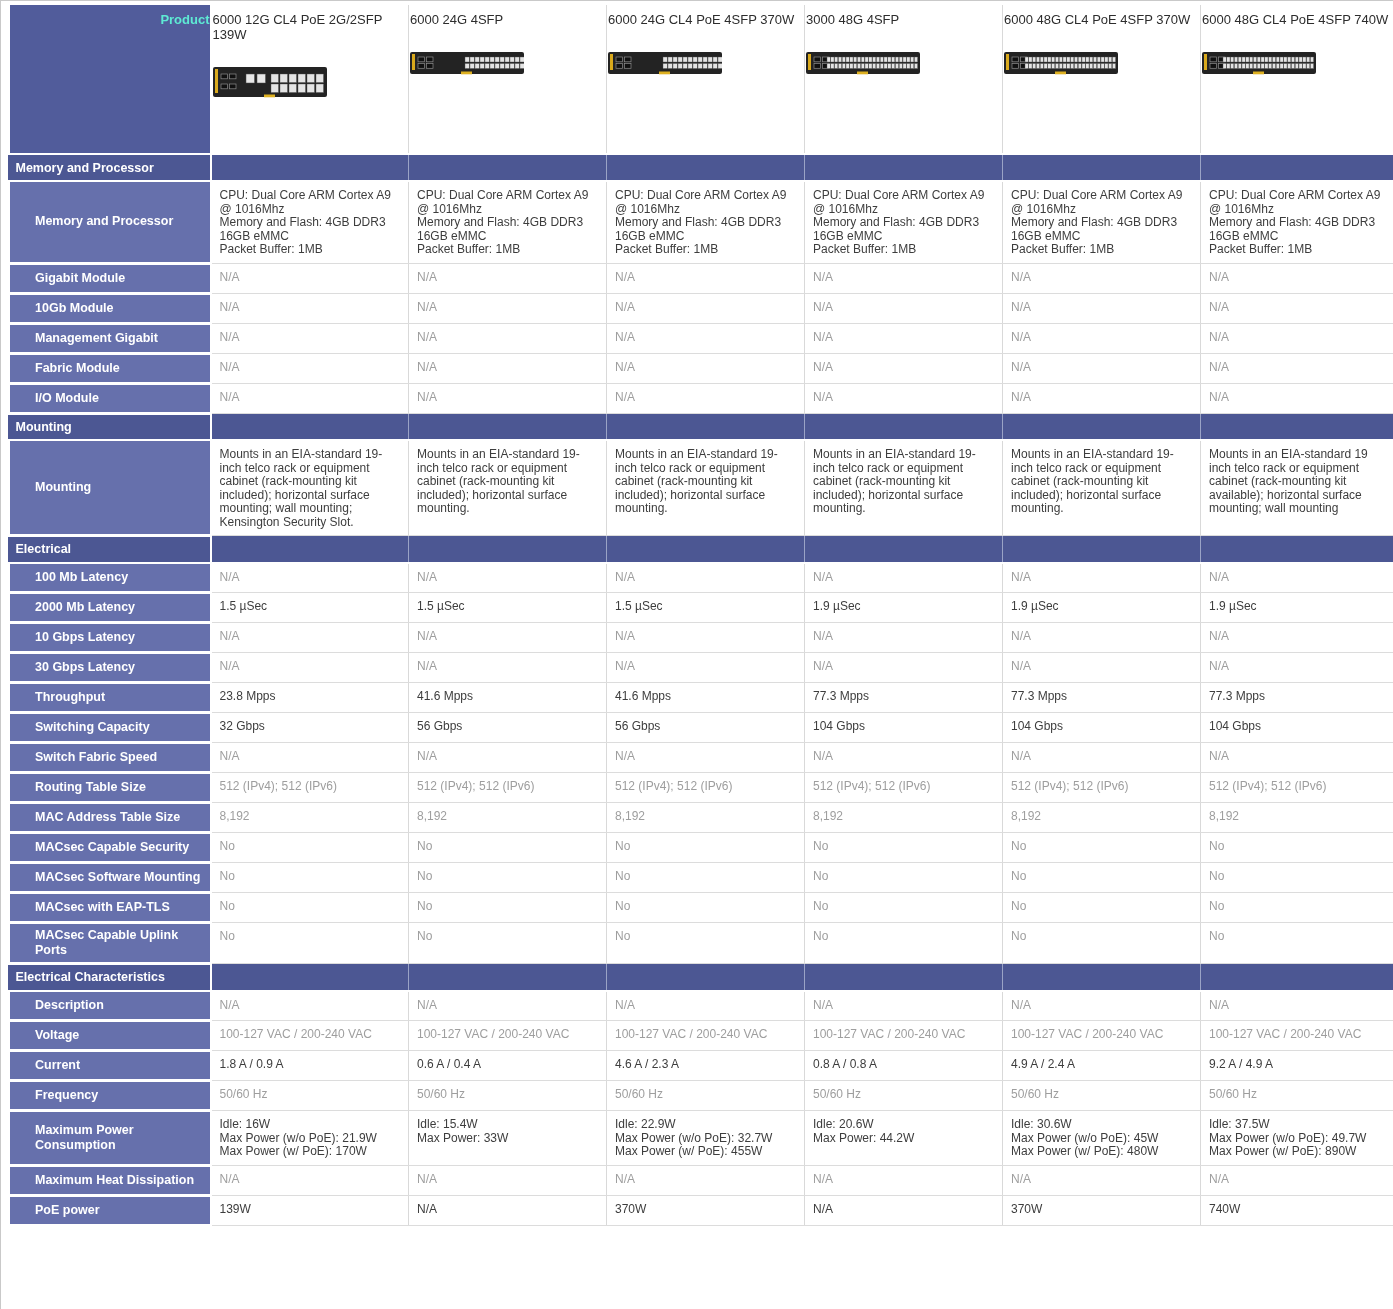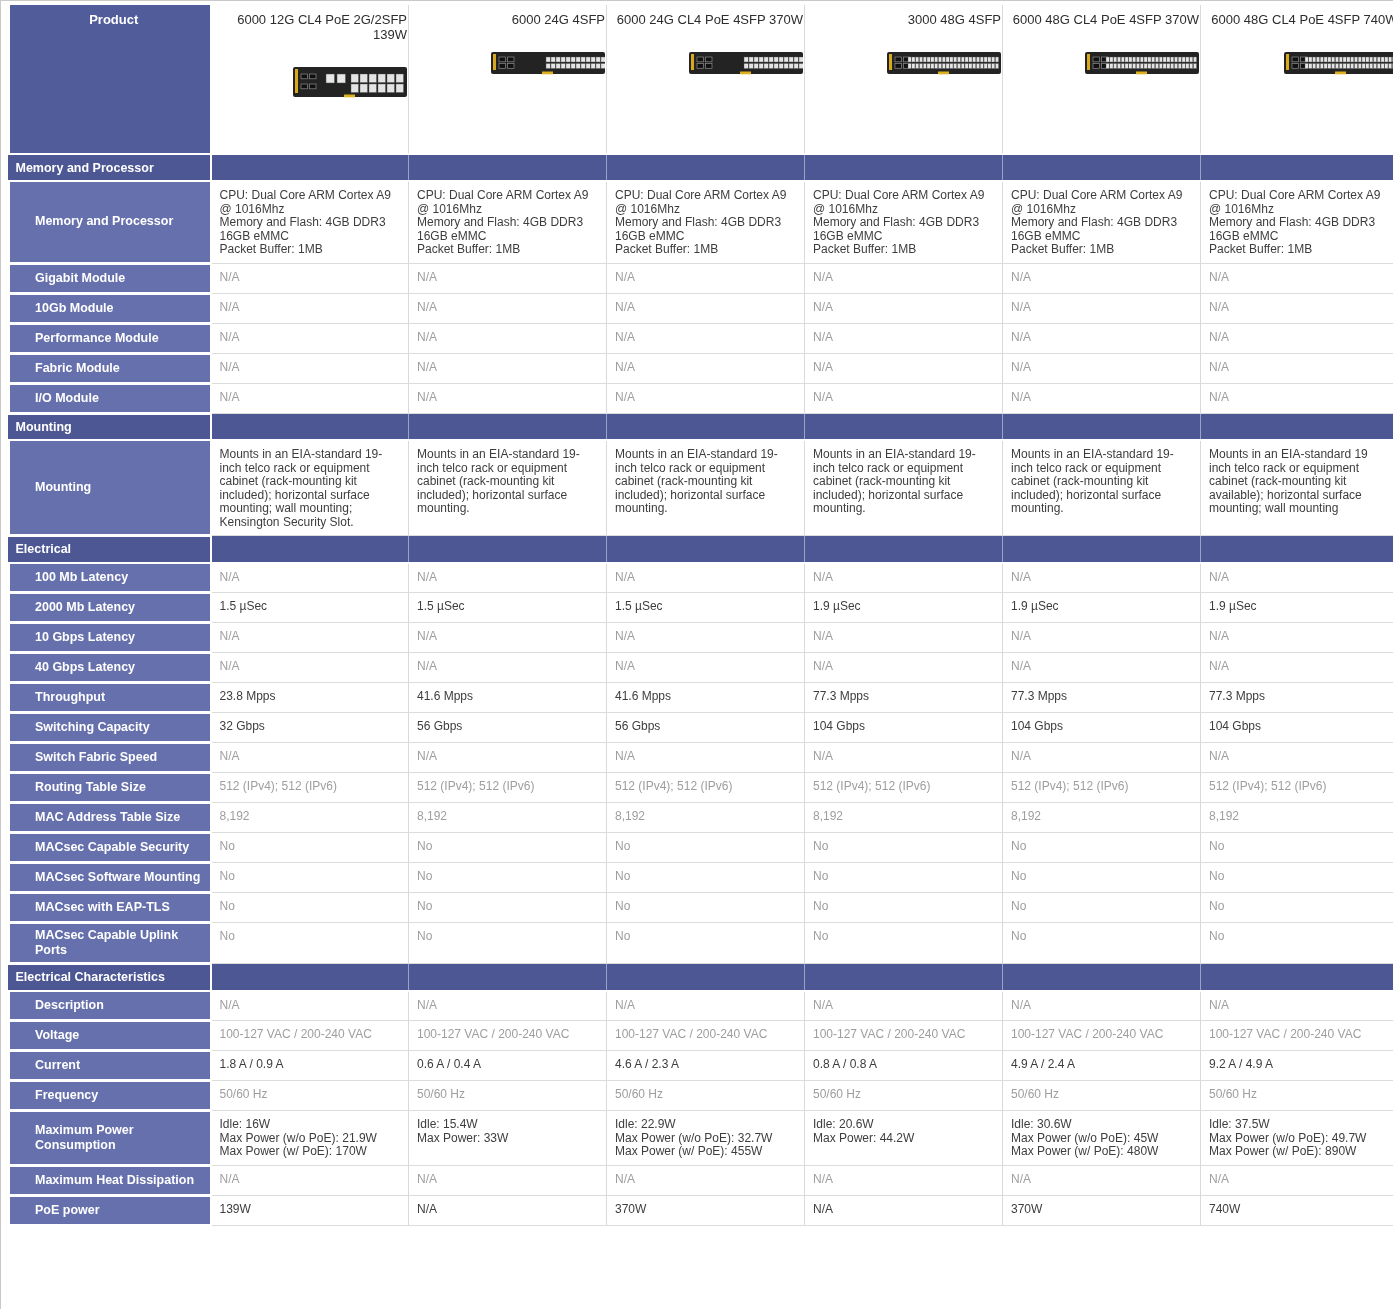--- a/index.html
+++ b/index.html
@@ -4,22 +4,22 @@
 <style>
   html,body{margin:0;padding:0;background:#fff;}
   body{font-family:"Liberation Sans","DejaVu Sans",sans-serif;width:1393px;}
   .frame{width:1393px;height:1309px;overflow:hidden;border-top:1px solid #c9c9c9;border-left:1px solid #c9c9c9;padding:4px 0 0 4px;box-sizing:border-box;background:#fff;}
   table{border-collapse:collapse;table-layout:fixed;width:1390px;}
   col.c-label{width:203px;}
   col.c-data{width:198px;}
 
   
   tr.hdr{height:149px;}
-  th.prod-lbl{background:#515c9b;color:#ffffff;font-size:13px;font-weight:bold;text-align:center;vertical-align:top;padding:7px 0 0 8px;border-left:5px solid #fff;border-right:2px solid #fff;border-bottom:2px solid #fff;}
-  th.prod{background:#fff;vertical-align:top;text-align:right;padding-top:7px;border-left:1px solid #d9d9d9;border-bottom:2px solid #fff;font-weight:normal;}
+  th.prod-lbl{background:#515c9b;color:#5eead4;font-size:13px;font-weight:bold;text-align:right;vertical-align:top;padding:7px 0 0 8px;border-left:5px solid #fff;border-right:2px solid #fff;border-bottom:2px solid #fff;}
+  th.prod{background:#fff;vertical-align:top;text-align:left;padding-top:7px;border-left:1px solid #d9d9d9;border-bottom:2px solid #fff;font-weight:normal;}
   .prod-name{font-size:13px;color:#2d2d2d;line-height:15px;}
   .prod-img{margin-top:24px;}
 
   
   tr.sec{height:27px;}
   td.sec-lbl{background:#4c5793;color:#fff;font-size:12.5px;font-weight:bold;text-align:left;vertical-align:middle;padding:0 0 0 8px;border-right:2px solid #fff;border-bottom:2px solid #fff;border-top:1px solid #fff;}
   td.sec-fill{background:#4c5793;border-left:1px solid #9aa3c6;border-bottom:2px solid #fff;border-top:1px solid #fff;}
 
   
   tr.datarow{height:30px;}
@@ -347,21 +347,21 @@
         <tr class="datarow muted">
           <td class="lbl">10Gb Module</td>
           <td class="val">N/A</td>
           <td class="val">N/A</td>
           <td class="val">N/A</td>
           <td class="val">N/A</td>
           <td class="val">N/A</td>
           <td class="val">N/A</td>
         </tr>
         <tr class="datarow muted">
-          <td class="lbl">Performance Module</td>
+          <td class="lbl">Management Gigabit</td>
           <td class="val">N/A</td>
           <td class="val">N/A</td>
           <td class="val">N/A</td>
           <td class="val">N/A</td>
           <td class="val">N/A</td>
           <td class="val">N/A</td>
         </tr>
         <tr class="datarow muted">
           <td class="lbl">Fabric Module</td>
           <td class="val">N/A</td>
@@ -428,21 +428,21 @@
         <tr class="datarow muted">
           <td class="lbl">10 Gbps Latency</td>
           <td class="val">N/A</td>
           <td class="val">N/A</td>
           <td class="val">N/A</td>
           <td class="val">N/A</td>
           <td class="val">N/A</td>
           <td class="val">N/A</td>
         </tr>
         <tr class="datarow muted">
-          <td class="lbl">40 Gbps Latency</td>
+          <td class="lbl">30 Gbps Latency</td>
           <td class="val">N/A</td>
           <td class="val">N/A</td>
           <td class="val">N/A</td>
           <td class="val">N/A</td>
           <td class="val">N/A</td>
           <td class="val">N/A</td>
         </tr>
         <tr class="datarow">
           <td class="lbl">Throughput</td>
           <td class="val">23.8 Mpps</td>

